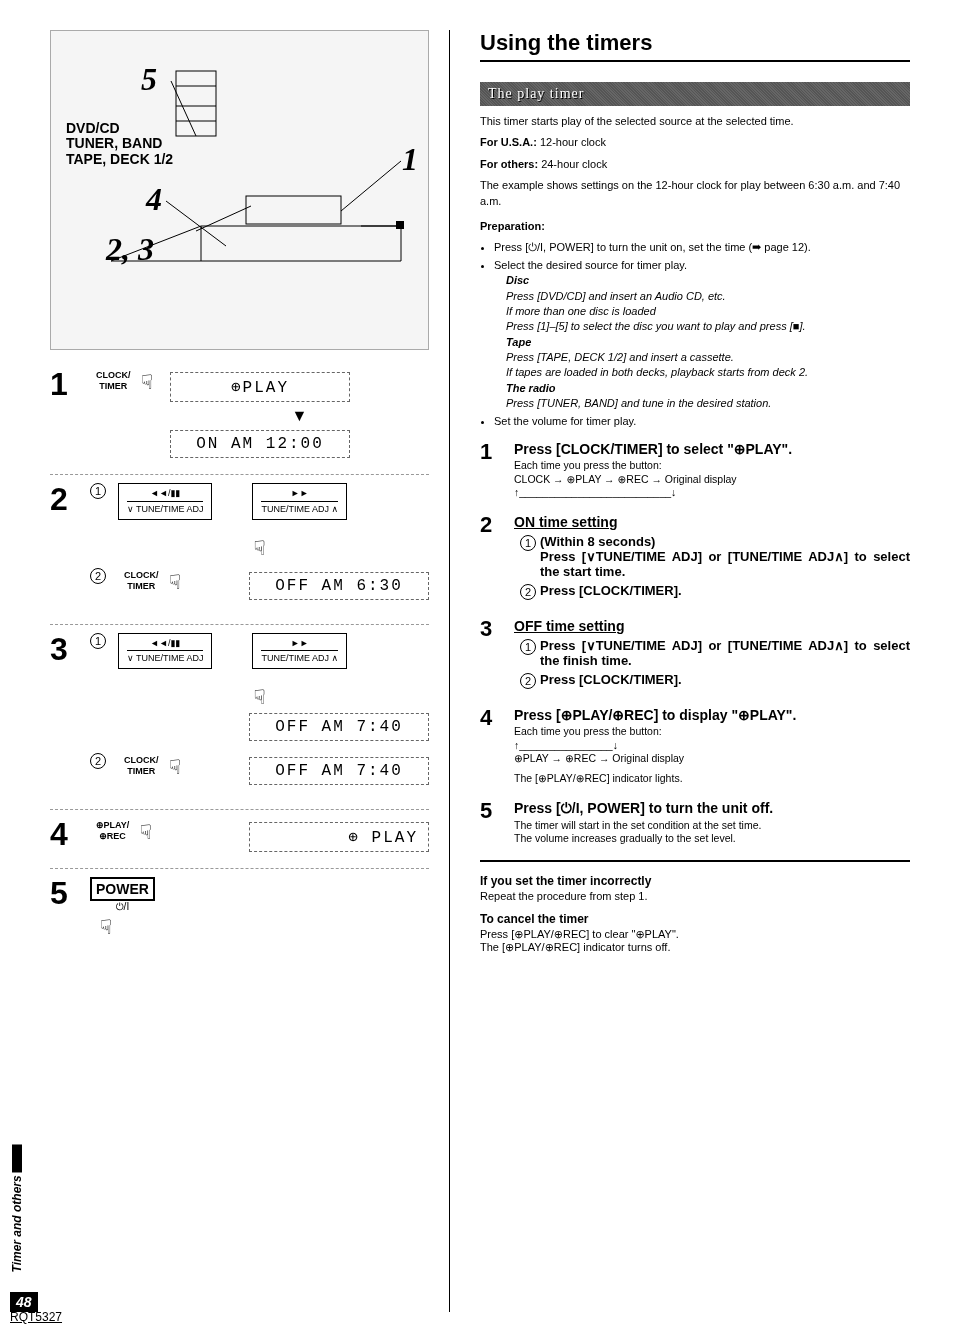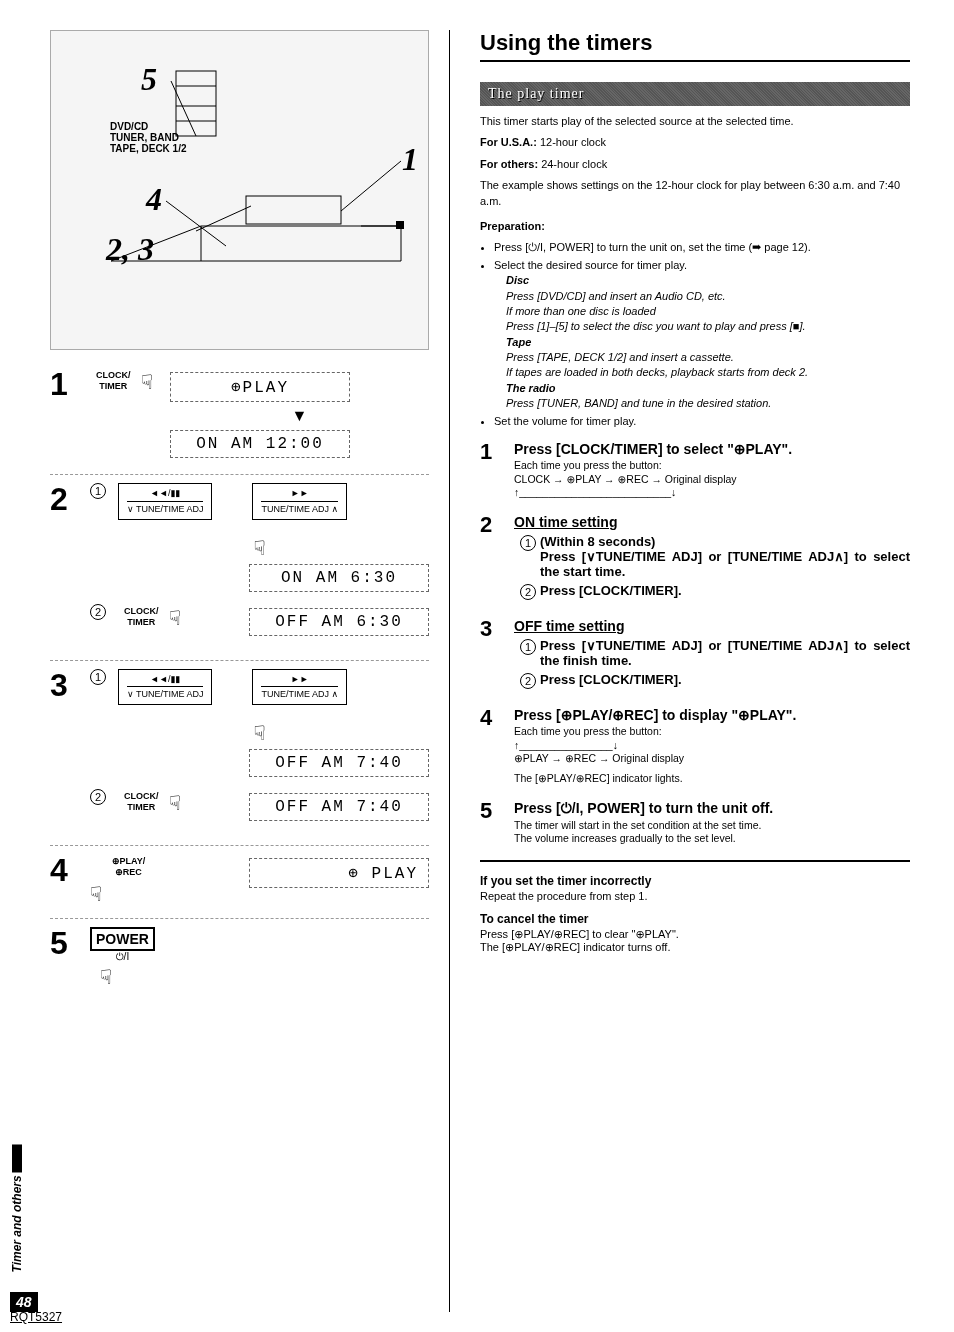--- a/index.html
+++ b/index.html
@@ -31,24 +31,23 @@
     
     .device-diagram {
       border: 1px solid #aaa;
       height: 320px;
       background: #f5f5f5;
       position: relative;
       margin-bottom: 10px;
     }
     .diag-label {
       position: absolute;
-      font-size: 10px;
+      font-size: 14px;
       font-weight: bold;
       line-height: 1.1;
-      margin-left: 44px;
     }
     .diag-num {
       position: absolute;
       font-size: 32px;
       font-weight: bold;
       font-family: Georgia, serif;
       font-style: italic;
     }
 
     .step-row {
@@ -283,21 +282,20 @@
                 <div>◄◄/▮▮</div>
                 <div style="border-top:1px solid #000;margin-top:2px;padding-top:2px;">∨ TUNE/TIME ADJ</div>
               </div>
               <div class="tune-box">
                 <div>►►</div>
                 <div style="border-top:1px solid #000;margin-top:2px;padding-top:2px;">TUNE/TIME ADJ ∧</div>
               </div>
             </div>
           </div>
           <div style="text-align:center;"><span class="hand-icon">☟</span></div>
-          <div style="text-align:right;"><div class="display-box">ON   AM  6:30</div></div>
           <div class="sub-row" style="margin-top:8px;">
             <span class="circ-num">2</span>
             <div>
               <div class="btn-box" style="white-space:pre-line;">CLOCK/
 TIMER</div>
               <div class="hand-icon">☟</div>
             </div>
             <div style="flex:1;text-align:right;"><div class="display-box">OFF  AM  6:30</div></div>
           </div>
         </div>
@@ -332,21 +330,21 @@
             </div>
             <div style="flex:1;text-align:right;"><div class="display-box">OFF  AM  7:40</div></div>
           </div>
         </div>
       </div>
     </div>
 
     <div class="step-row">
       <div class="big-num">4</div>
       <div style="width:70px;">
-        <div class="btn-box" style="white-space:pre-line;margin-left:16px;">⊕PLAY/
+        <div class="btn-box" style="white-space:pre-line;">⊕PLAY/
 ⊕REC</div>
         <div class="hand-icon">☟</div>
       </div>
       <div class="step-content" style="text-align:right;">
         <div class="display-box" style="text-align:right;">⊕ PLAY</div>
       </div>
     </div>
 
     <div class="step-row">
       <div class="big-num">5</div>

